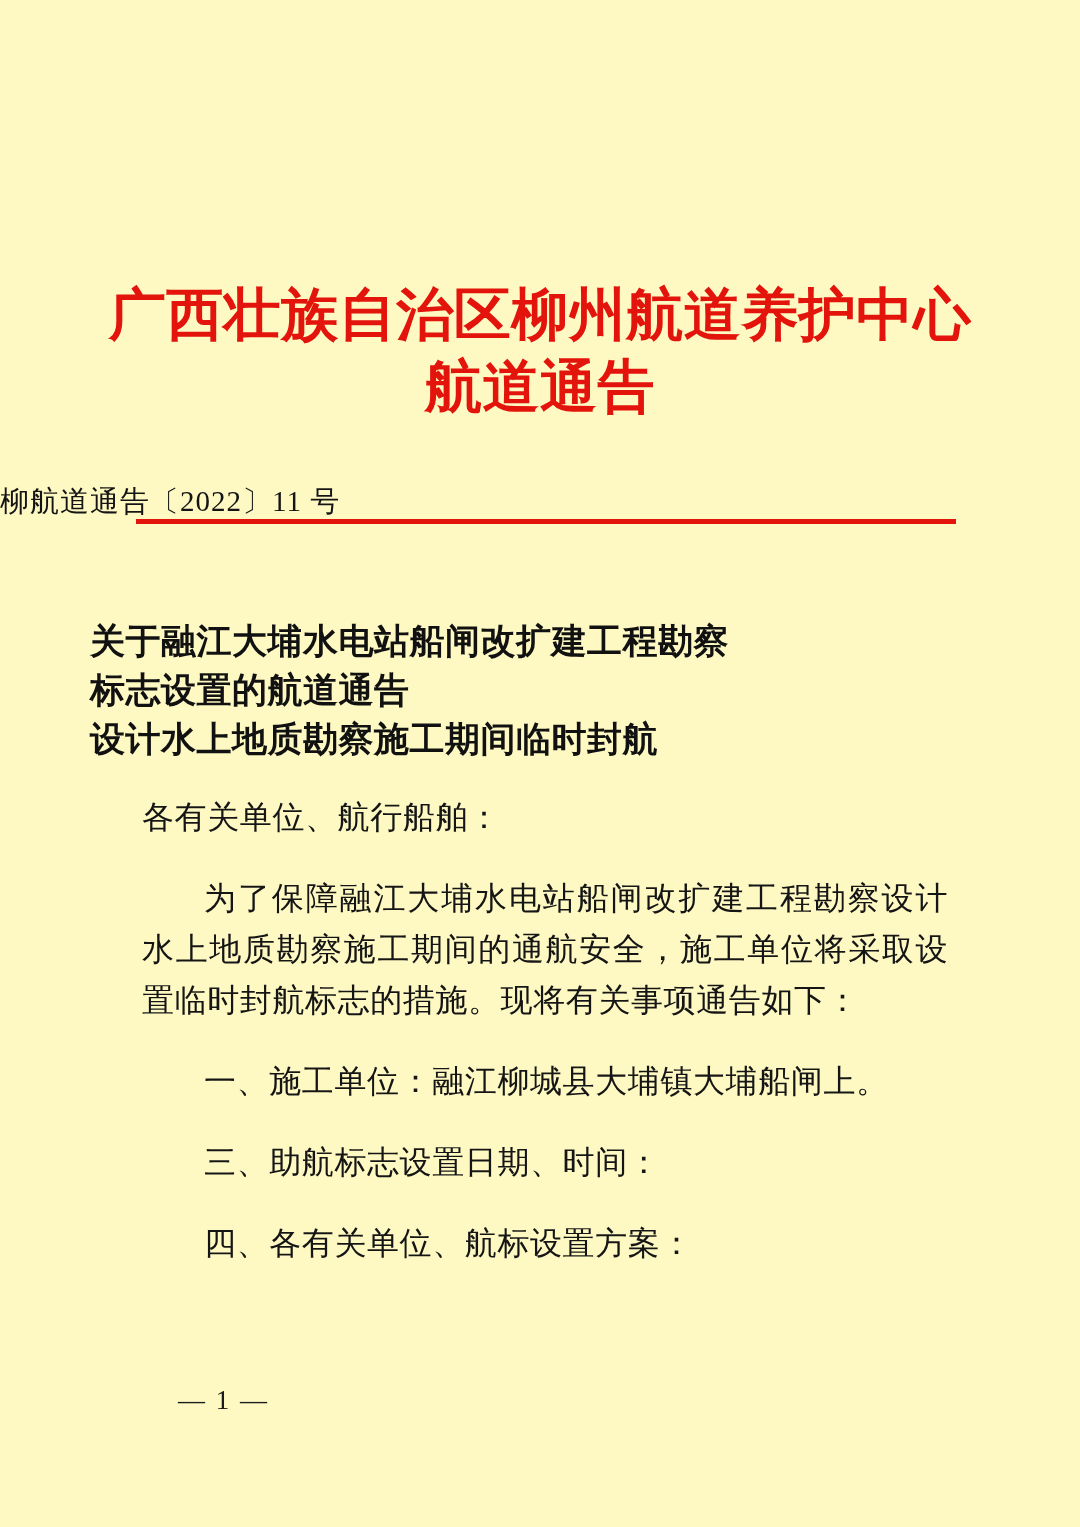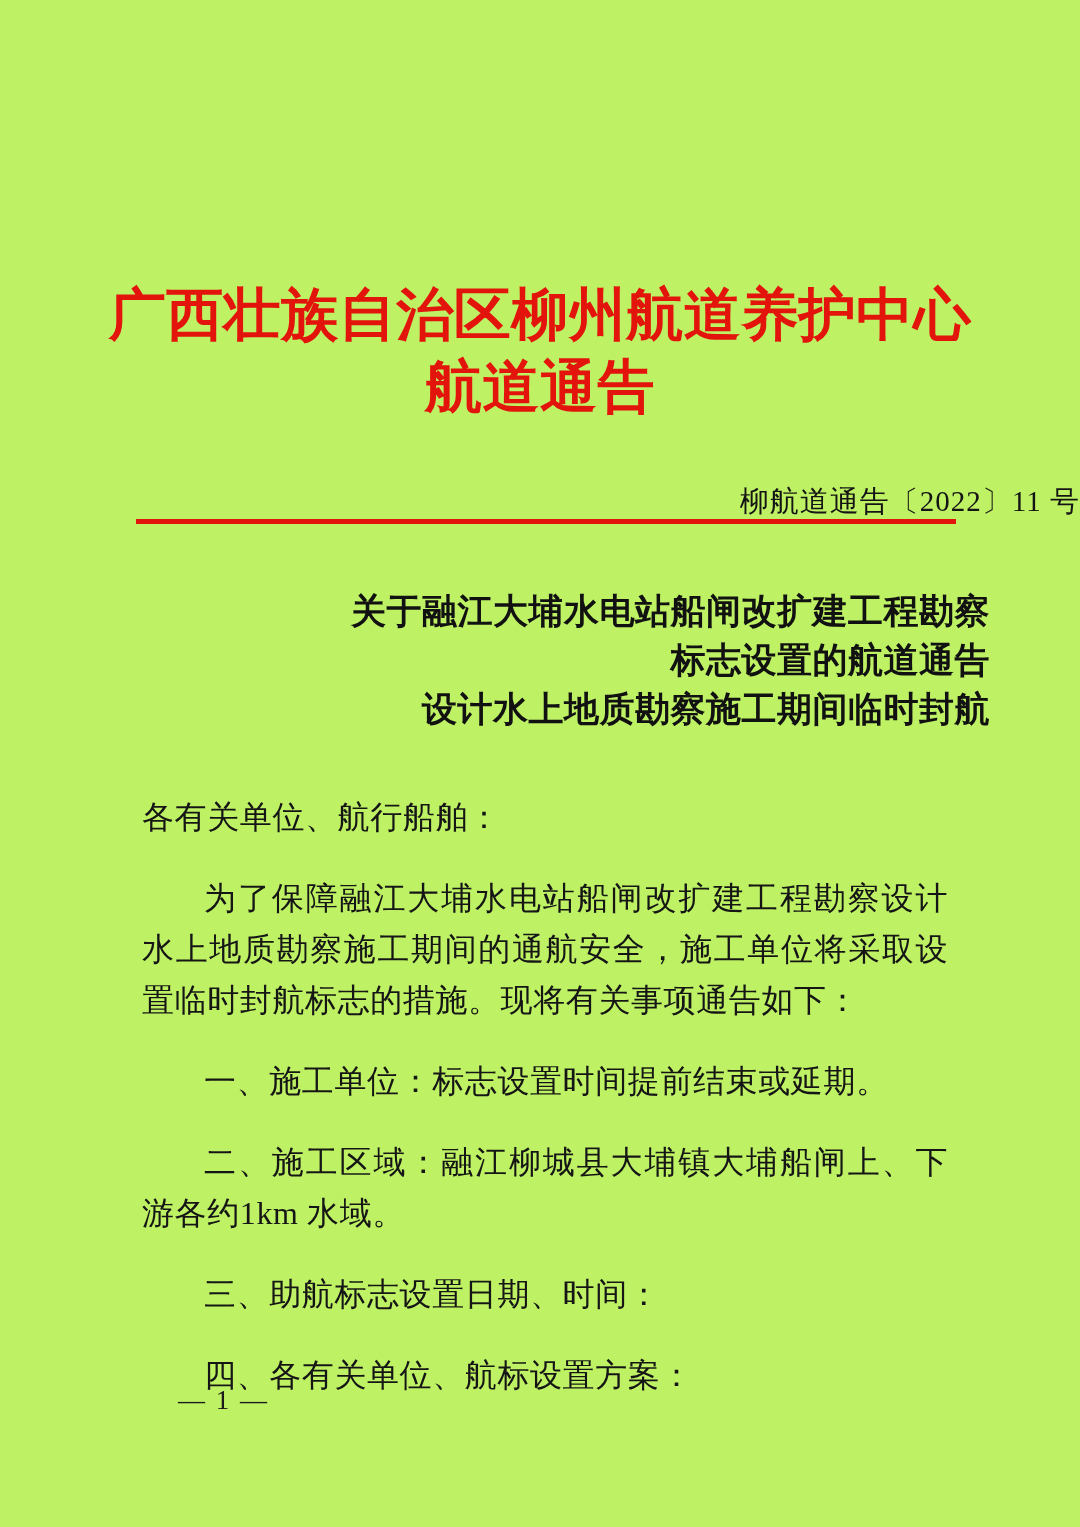--- a/index.html
+++ b/index.html
@@ -12,21 +12,21 @@
     height: 1527px;
     position: relative;
     font-family: "Liberation Serif", "DejaVu Serif", serif;
     color: #101010;
     overflow: hidden;
   }
 
   .page {
     position: absolute;
     inset: 0;
-    background: #bef264;
+    background: #fef9c3;
   }
 
   
   .masthead {
     position: absolute;
     left: 0;
     right: 0;
     top: 278px;
     text-align: center;
   }
@@ -39,43 +39,43 @@
     color: #e2140c;
     white-space: nowrap;
   }
 
   
   .docnum {
     position: absolute;
     left: 0;
     right: 0;
     top: 482px;
-    text-align: right;
+    text-align: left;
     font-size: 29px;
     line-height: 38px;
     letter-spacing: 1px;
     color: #141414;
     white-space: nowrap;
   }
   .red-rule {
     position: absolute;
     left: 136px;
     width: 820px;
     top: 519px;
     height: 5px;
     background: #e2140c;
   }
 
   
   .subject {
     position: absolute;
     left: 90px;
     right: 90px;
-    top: 586px;
-    text-align: right;
+    top: 616px;
+    text-align: left;
   }
   .subject-line {
     font-family: "Liberation Sans", "DejaVu Sans", sans-serif;
     font-weight: bold;
     font-size: 35px;
     line-height: 49px;
     letter-spacing: 0.5px;
     color: #111111;
     white-space: nowrap;
   }
@@ -128,21 +128,20 @@
 
   <div class="subject">
     <div class="subject-line">关于融江大埔水电站船闸改扩建工程勘察</div>
     <div class="subject-line">标志设置的航道通告</div>
     <div class="subject-line">设计水上地质勘察施工期间临时封航</div>
   </div>
 
   <div class="body-block">
     <p class="para">各有关单位、航行船舶：</p>
     <p class="para indent">为了保障融江大埔水电站船闸改扩建工程勘察设计水上地质勘察施工期间的通航安全，施工单位将采取设置临时封航标志的措施。现将有关事项通告如下：</p>
-    <p class="para indent">一、施工单位：标志设置时间提前结束或延期。</p>
-    <p class="para indent">二、施工区域：融江柳城县大埔镇大埔船闸上、下游各约1km 水域。</p>
+    <p class="para indent">一、施工单位：融江柳城县大埔镇大埔船闸上。</p>
     <p class="para indent">三、助航标志设置日期、时间：</p>
     <p class="para indent">四、各有关单位、航标设置方案：</p>
   </div>
 
   <div class="page-number">— 1 —</div>
 
 </div>
 
 </body></html>

